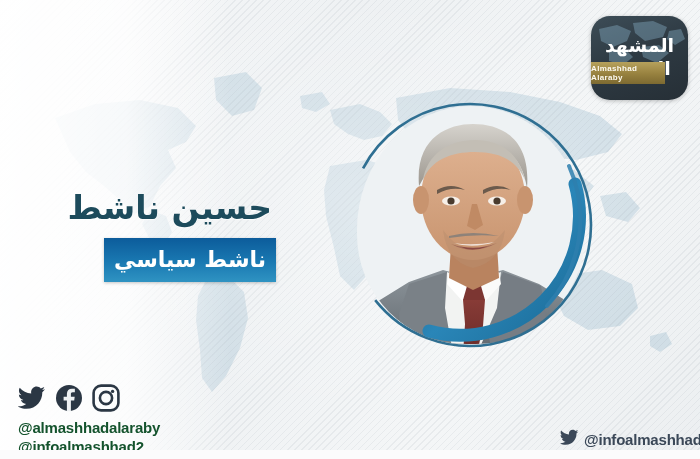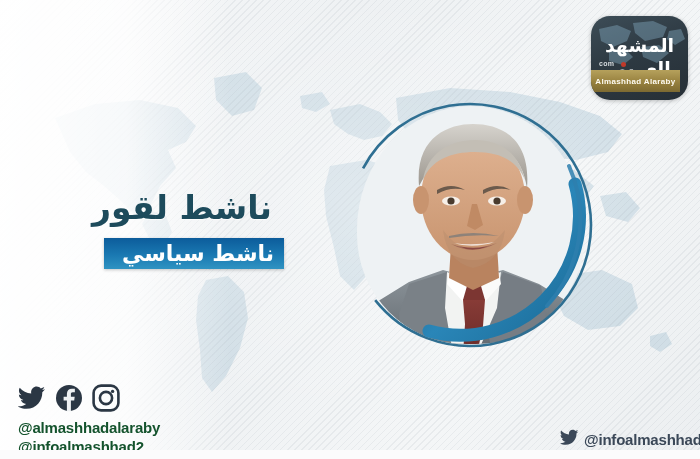--- a/index.html
+++ b/index.html
@@ -63,21 +63,21 @@
   .logo-ar .l2{display:block;font-size:19px;margin-top:4px;}
   .logo-com{
     position:absolute;left:8px;top:44px;color:#d8dde0;
     font-size:7px;font-weight:bold;letter-spacing:.3px;
   }
   .logo-dot{
     position:absolute;left:30px;top:46px;width:5px;height:5px;border-radius:50%;
     background:#c0392b;
   }
   .logo-band{
-    position:absolute;left:0;bottom:8px;width:89px;height:22px;
+    position:absolute;left:0;bottom:16px;width:74px;height:22px;
     background:linear-gradient(180deg,#b6a15c 0%,#97813f 55%,#7d6a31 100%);
     display:flex;align-items:center;justify-content:center;
   }
   .logo-band span{
     color:#fdfaf0;font-size:8px;font-weight:bold;letter-spacing:.35px;
     font-family:"Liberation Sans",sans-serif;
   }
   
   .portrait-wrap{position:absolute;left:333px;top:88px;width:275px;height:275px;}
   .ring-svg{position:absolute;left:0;top:0;width:275px;height:275px;}
@@ -89,25 +89,24 @@
   .photo-svg{position:absolute;left:-6px;top:-4px;width:244px;height:252px;}
   
   .name{
     position:absolute;left:0;top:189px;width:290px;
     text-align:right;padding-right:18px;box-sizing:border-box;
     color:#1d4b5c;font-size:33px;font-weight:bold;line-height:1.15;
     font-family:"DejaVu Sans",sans-serif;direction:rtl;
     text-shadow:0 1px 1px rgba(255,255,255,.9);
   }
   .badge{
-    position:absolute;left:104px;top:238px;width:172px;height:31px;
+    position:absolute;left:104px;top:238px;width:172px;height:44px;
     background:linear-gradient(180deg,#0c5c9b 0%,#1a79b2 55%,#2f93c2 100%);
     display:flex;align-items:center;justify-content:center;
     box-shadow:0 1px 3px rgba(0,0,0,.22);
-    padding-left:8px;
   }
   .badge span{
     color:#ffffff;font-size:22px;font-weight:bold;direction:rtl;
     font-family:"DejaVu Sans",sans-serif;line-height:1;
   }
   
   .social{position:absolute;left:18px;top:384px;}
   .social-icons{display:flex;gap:9px;align-items:center;}
   .social-icons svg{display:block;}
   .handle{
@@ -263,21 +262,21 @@
       </defs>
 
       <circle cx="137" cy="137" r="121" fill="none" stroke="#2f6f92" stroke-width="2.6" stroke-dasharray="620 140" stroke-dashoffset="300" transform="rotate(-10 137 137)"></circle>
 
       <path d="M213 36 A118 118 0 1 1 206 228" fill="none" stroke="url(#ringthick)" stroke-width="12" stroke-linecap="round" transform="rotate(22 137 137)" opacity="0"></path>
       <path d="M 242 96 A 119 119 0 0 1 96 243" fill="none" stroke="url(#ringthick)" stroke-width="13" stroke-linecap="round"></path>
       <path d="M 236 78 A 130 130 0 0 1 214 218" fill="none" stroke="#2e7fae" stroke-width="4" stroke-linecap="round" opacity=".85"></path>
     </svg>
   </div>
 
-  <div class="name">ناشط لقور</div>
+  <div class="name">حسين ناشط</div>
 
   <div class="badge">
     <span>ناشط سياسي</span>
   </div>
 
   <div class="social">
     <div class="social-icons">
       <span>
         <svg width="28" height="28" viewBox="0 0 28 28" xmlns="http://www.w3.org/2000/svg">
           <path fill="#2b3744" d="M27 5.2c-1 .45-2.05.75-3.15.9 1.13-.68 2-1.75 2.4-3.03-1.06.63-2.23 1.08-3.48 1.33C21.77 3.33 20.3 2.6 18.7 2.6c-3.1 0-5.6 2.5-5.6 5.6 0 .44.05.87.15 1.28-4.65-.23-8.78-2.46-11.54-5.85-.48.83-.76 1.8-.76 2.83 0 1.95.99 3.67 2.5 4.67-.92-.03-1.79-.28-2.55-.7v.07c0 2.72 1.93 4.98 4.5 5.5-.47.13-.97.2-1.48.2-.36 0-.71-.04-1.05-.1.71 2.22 2.77 3.84 5.22 3.88-1.91 1.5-4.32 2.39-6.94 2.39-.45 0-.9-.03-1.33-.08 2.47 1.59 5.41 2.51 8.56 2.51 10.28 0 15.9-8.51 15.9-15.89 0-.24 0-.48-.02-.72 1.09-.79 2.04-1.77 2.79-2.89z"></path>

